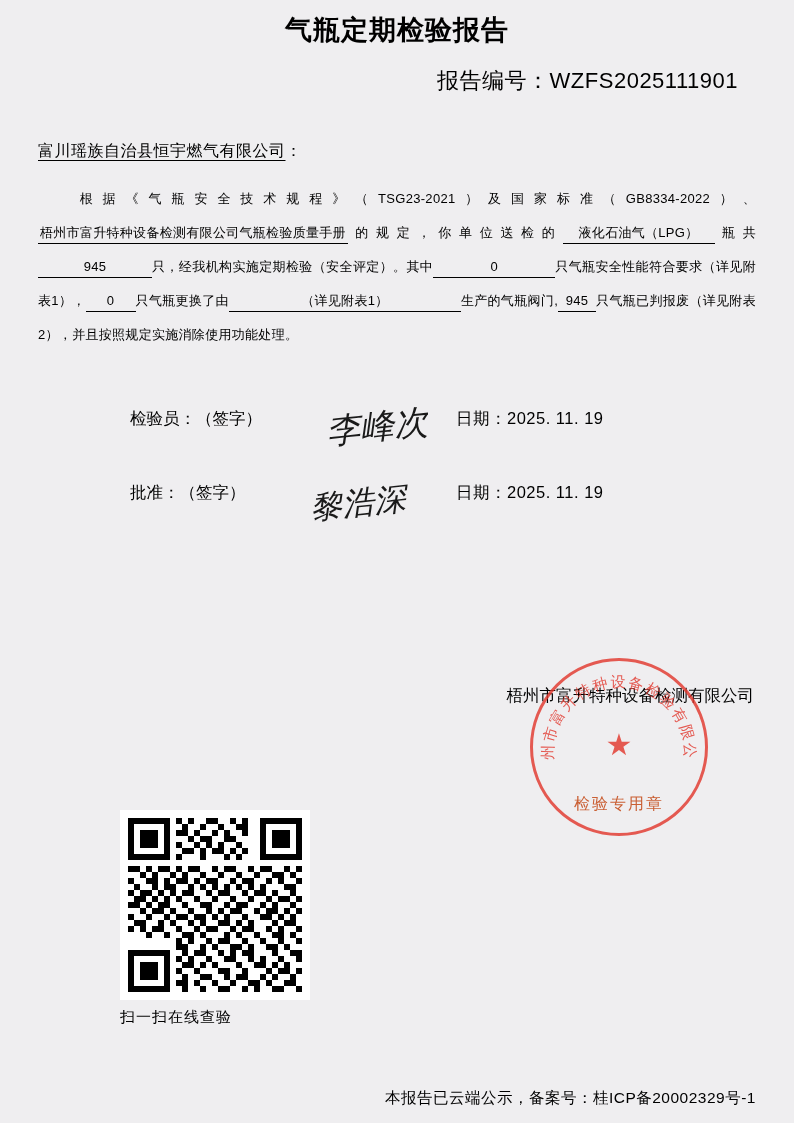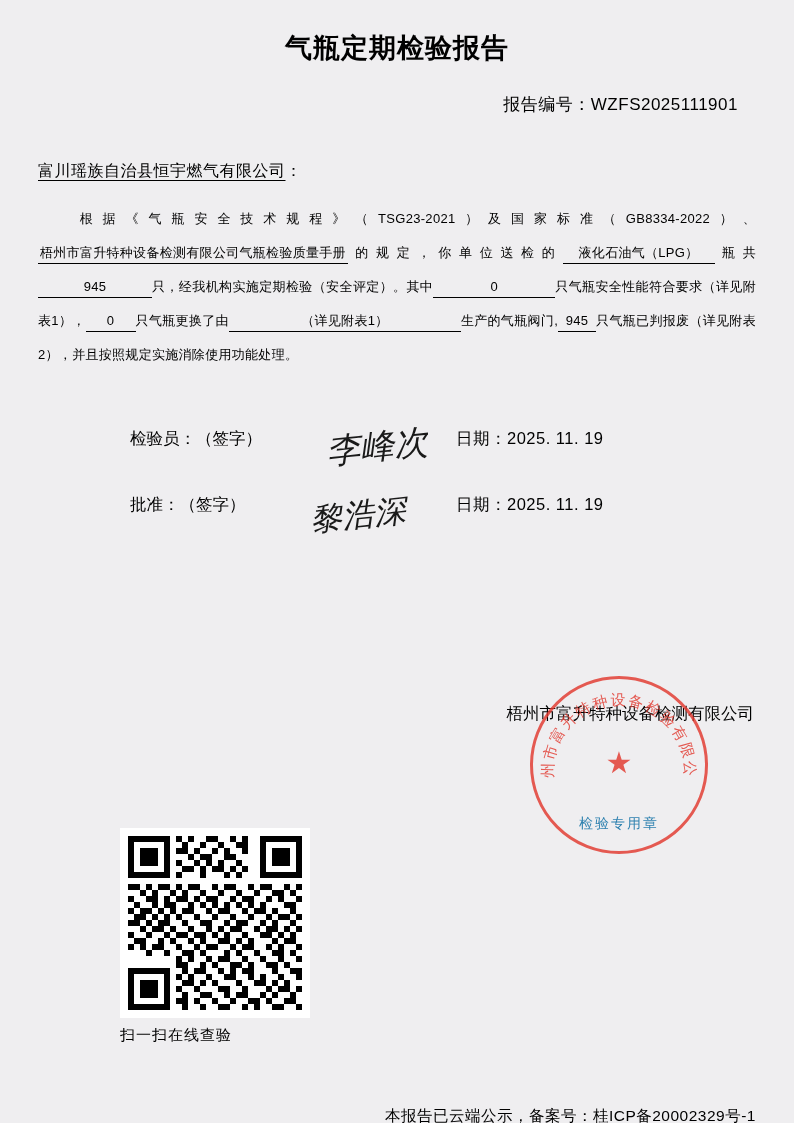--- a/index.html
+++ b/index.html
@@ -20,27 +20,27 @@
     width: 794px;
     height: 1123px;
     box-sizing: border-box;
     padding: 0 38px;
   }
   .title {
     text-align: center;
     font-size: 27px;
     font-weight: bold;
     letter-spacing: 1px;
-    margin-top: 30px;
+    margin-top: 12px;
     font-family: "Liberation Serif", serif;
   }
   .report-no {
     text-align: right;
-    font-size: 17px;
-    margin-top: 27px;
+    font-size: 22px;
+    margin-top: 18px;
     padding-right: 18px;
     letter-spacing: 0.5px;
   }
   .addressee {
     margin-top: 45px;
     font-size: 16px;
     letter-spacing: 0.5px;
   }
   .u {
     text-decoration: underline;
@@ -69,20 +69,21 @@
   .b-scrap { min-width: 34px; }
 
   .sign-block {
     margin-top: 56px;
     position: relative;
     font-size: 16.5px;
   }
   .sign-row {
     position: relative;
     height: 66px;
+    margin-top: 8px;
   }
   .sign-row .lbl {
     position: absolute;
     left: 92px;
     top: 0;
   }
   .sign-row .date {
     position: absolute;
     left: 418px;
     top: 0;
@@ -132,23 +133,23 @@
     font-size: 30px;
     color: #e2392f;
     line-height: 1;
   }
   .seal .seal-bottom {
     position: absolute;
     left: 0;
     right: 0;
     bottom: 18px;
     text-align: center;
-    font-size: 14px;
+    font-size: 16px;
     letter-spacing: 2px;
-    color: #0369a1;
+    color: #c2410c;
   }
   .seal .arc {
     position: absolute;
     left: 0; top: 0;
     width: 100%; height: 100%;
   }
   .seal .arc text {
     font-size: 15px;
     letter-spacing: 2px;
     fill: #e2392f;

